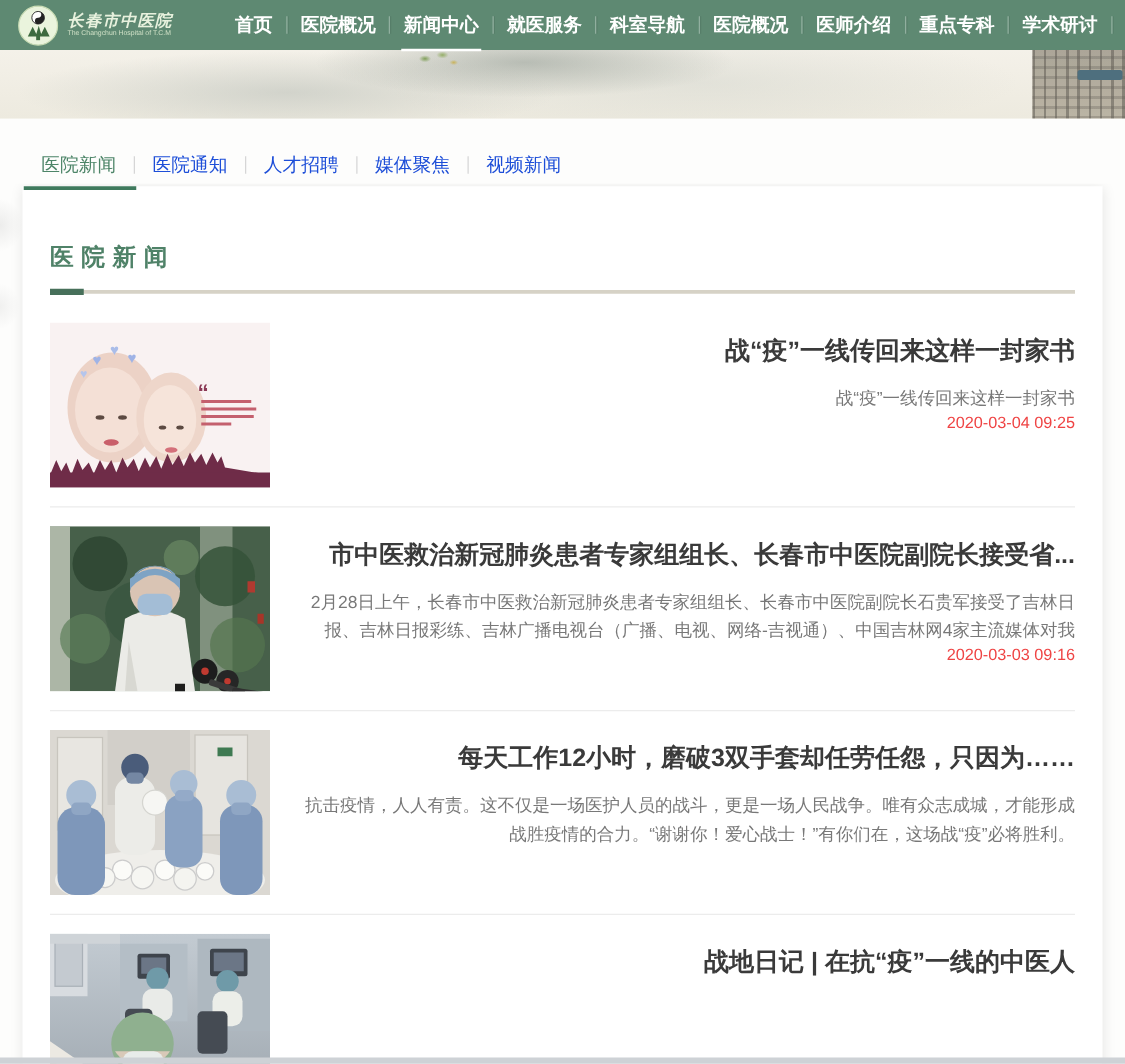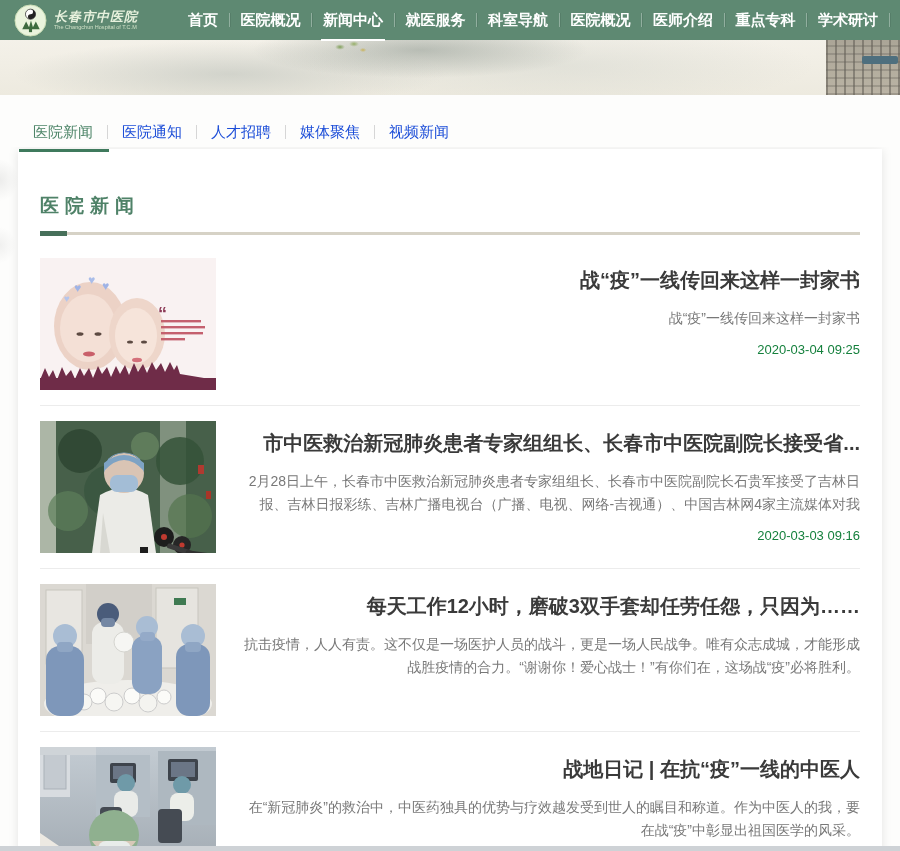--- a/index.html
+++ b/index.html
@@ -67,21 +67,21 @@
   
   .news-item { display:flex; gap:20px; padding:15px 0 15px; border-bottom:1px solid #ececec; cursor:pointer; }
   .news-item:first-of-type { padding-top:23px; }
   .news-item:last-of-type { border-bottom:none; }
   .thumb { width:176px; height:132px; flex-shrink:0; display:block; }
   .news-body { flex:1; min-width:0; padding-top:2px;text-align:right; }
   .news-title { font-size:20px; font-weight:600; color:#3a3a3a; margin-top:7px;
     white-space:nowrap; overflow:hidden; }
   .news-summary { margin-top:13px; font-size:14px; color:#787878; line-height:1.65;
     display:-webkit-box; -webkit-line-clamp:2; -webkit-box-orient:vertical; overflow:hidden; }
-  .news-date { margin-top:12px; font-size:13px; color:#15803d; }
+  .news-date { margin-top:0; font-size:13px; color:#ef4444; }
 
   
   .footer-strip { position:absolute; left:0; right:0; top:846px; height:5px; background:#ced2d6; z-index:9; }
 </style>
 </head>
 <body>
 
 <header class="topnav">
   <div class="logo">
     <svg class="logo-badge" viewBox="0 0 34 34">
@@ -269,19 +269,18 @@
       <path d="M52 94 a25 22 0 0 0 44 0 Z" fill="#d8c9b8"></path>
       <rect x="58" y="94" width="33" height="19" rx="8" fill="#e8ecea"></rect>
       <rect x="42" y="114" width="66" height="20" rx="9" fill="#c2c6c2"></rect>
       <polygon points="0,86 38,112 30,132 0,132" fill="#ece9e2"></polygon>
       <polygon points="0,100 30,122 24,132 0,132" fill="#dcd8ce"></polygon>
       <polygon points="120,132 150,108 176,120 176,132" fill="#e8e5de"></polygon>
       <rect x="0" y="0" width="56" height="8" fill="#cfd4d8"></rect>
     </svg>
     <div class="news-body">
       <h3 class="news-title">战地日记 | 在抗“疫”一线的中医人</h3>
-      <p class="news-summary">在“新冠肺炎”的救治中，中医药独具的优势与疗效越发受到世人的瞩目和称道。作为中医人的我，要在战“疫”中彰显出祖国医学的风采。</p>
 
     </div>
   </article>
 </main>
 
 <div class="footer-strip"></div>
 
 </body></html>

